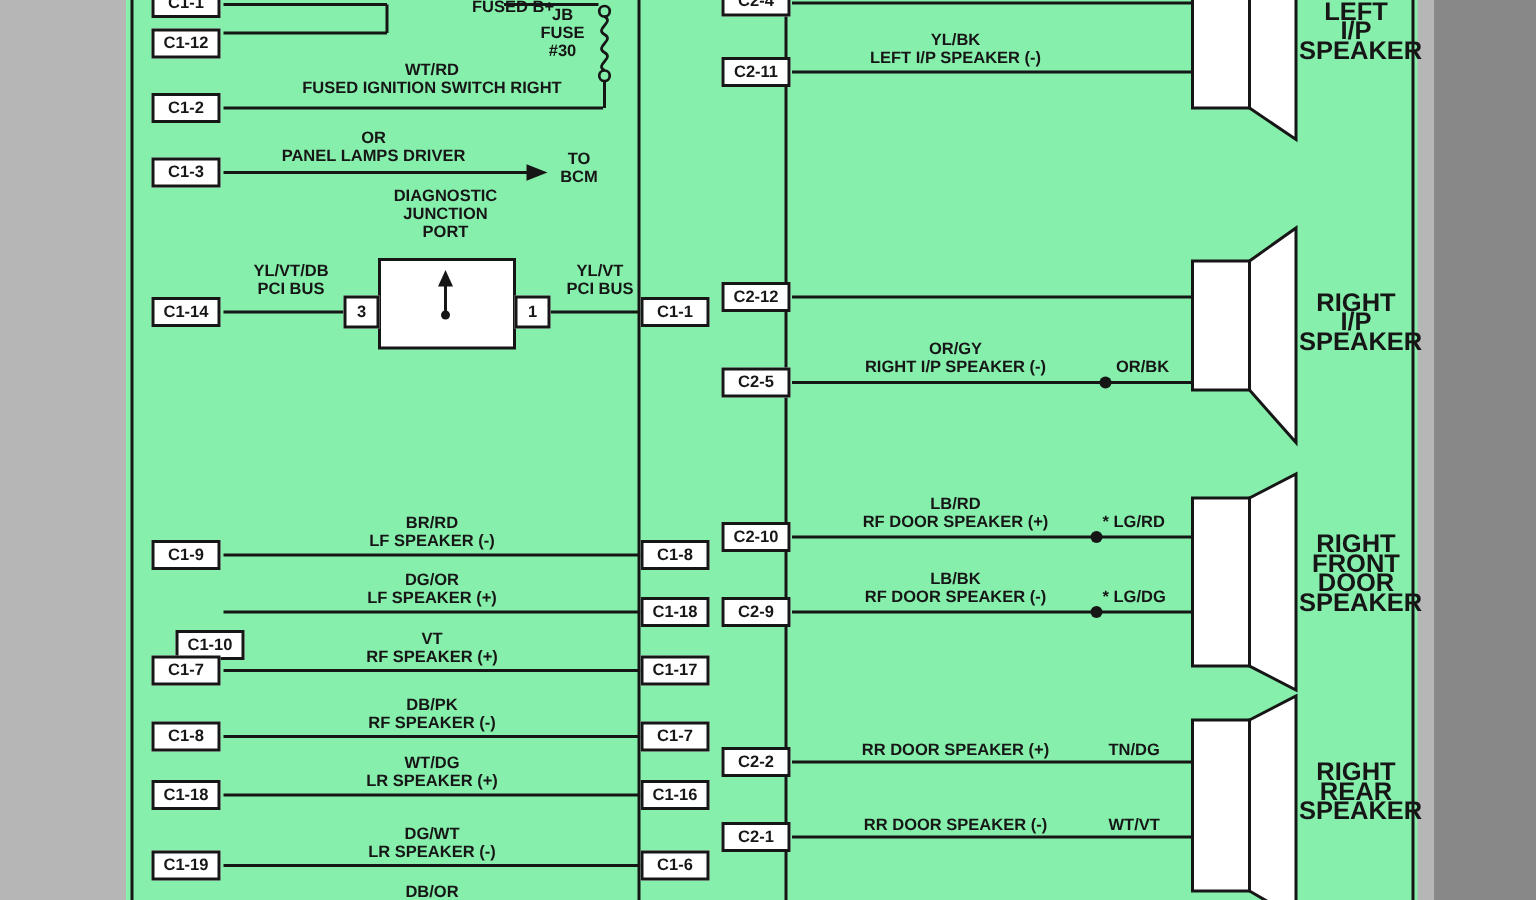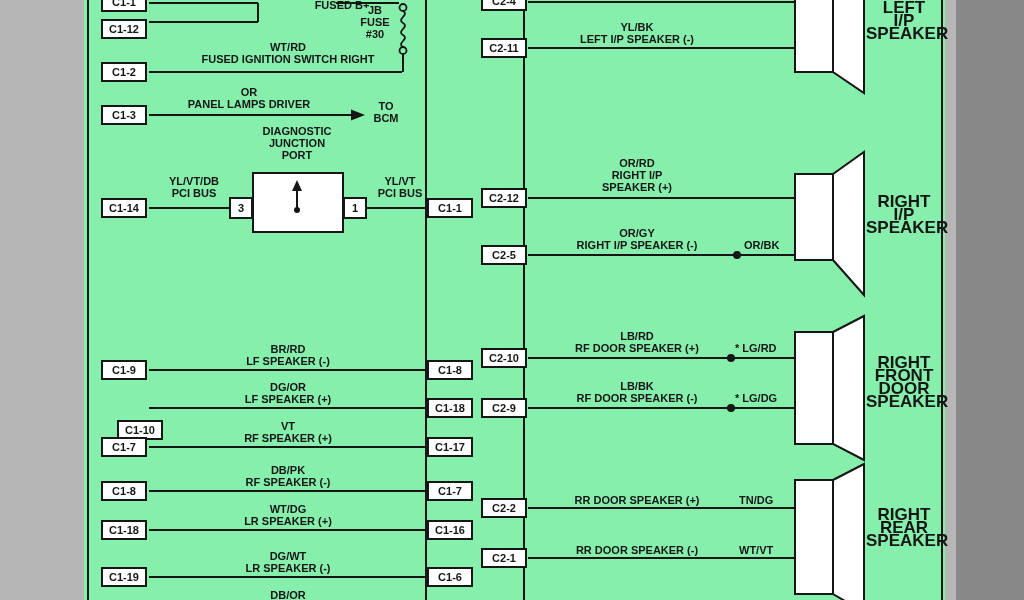--- a/index.html
+++ b/index.html
@@ -194,23 +194,20 @@
   <div class="lbl" style="left:160px;top:464px;width:256px;">DB/PK
 RF SPEAKER (-)</div>
   <div class="lbl" style="left:160px;top:503px;width:256px;">WT/DG
 LR SPEAKER (+)</div>
   <div class="lbl" style="left:160px;top:550px;width:256px;">DG/WT
 LR SPEAKER (-)</div>
   <div class="lbl" style="left:160px;top:589px;width:256px;">DB/OR</div>
 
   <div class="lbl" style="left:532px;top:21px;width:210px;">YL/BK
 LEFT I/P SPEAKER (-)</div>
-  <div class="lbl" style="left:532px;top:157px;width:210px;">OR/RD
-RIGHT I/P
-SPEAKER (+)</div>
   <div class="lbl" style="left:532px;top:227px;width:210px;">OR/GY
 RIGHT I/P SPEAKER (-)</div>
   <div class="lbl" style="left:532px;top:330px;width:210px;">LB/RD
 RF DOOR SPEAKER (+)</div>
   <div class="lbl" style="left:532px;top:380px;width:210px;">LB/BK
 RF DOOR SPEAKER (-)</div>
   <div class="lbl" style="left:532px;top:494px;width:210px;">RR DOOR SPEAKER (+)</div>
   <div class="lbl" style="left:532px;top:544px;width:210px;">RR DOOR SPEAKER (-)</div>
 
   <div class="lbl lft" style="left:744px;top:239px;width:52px;">OR/BK</div>

